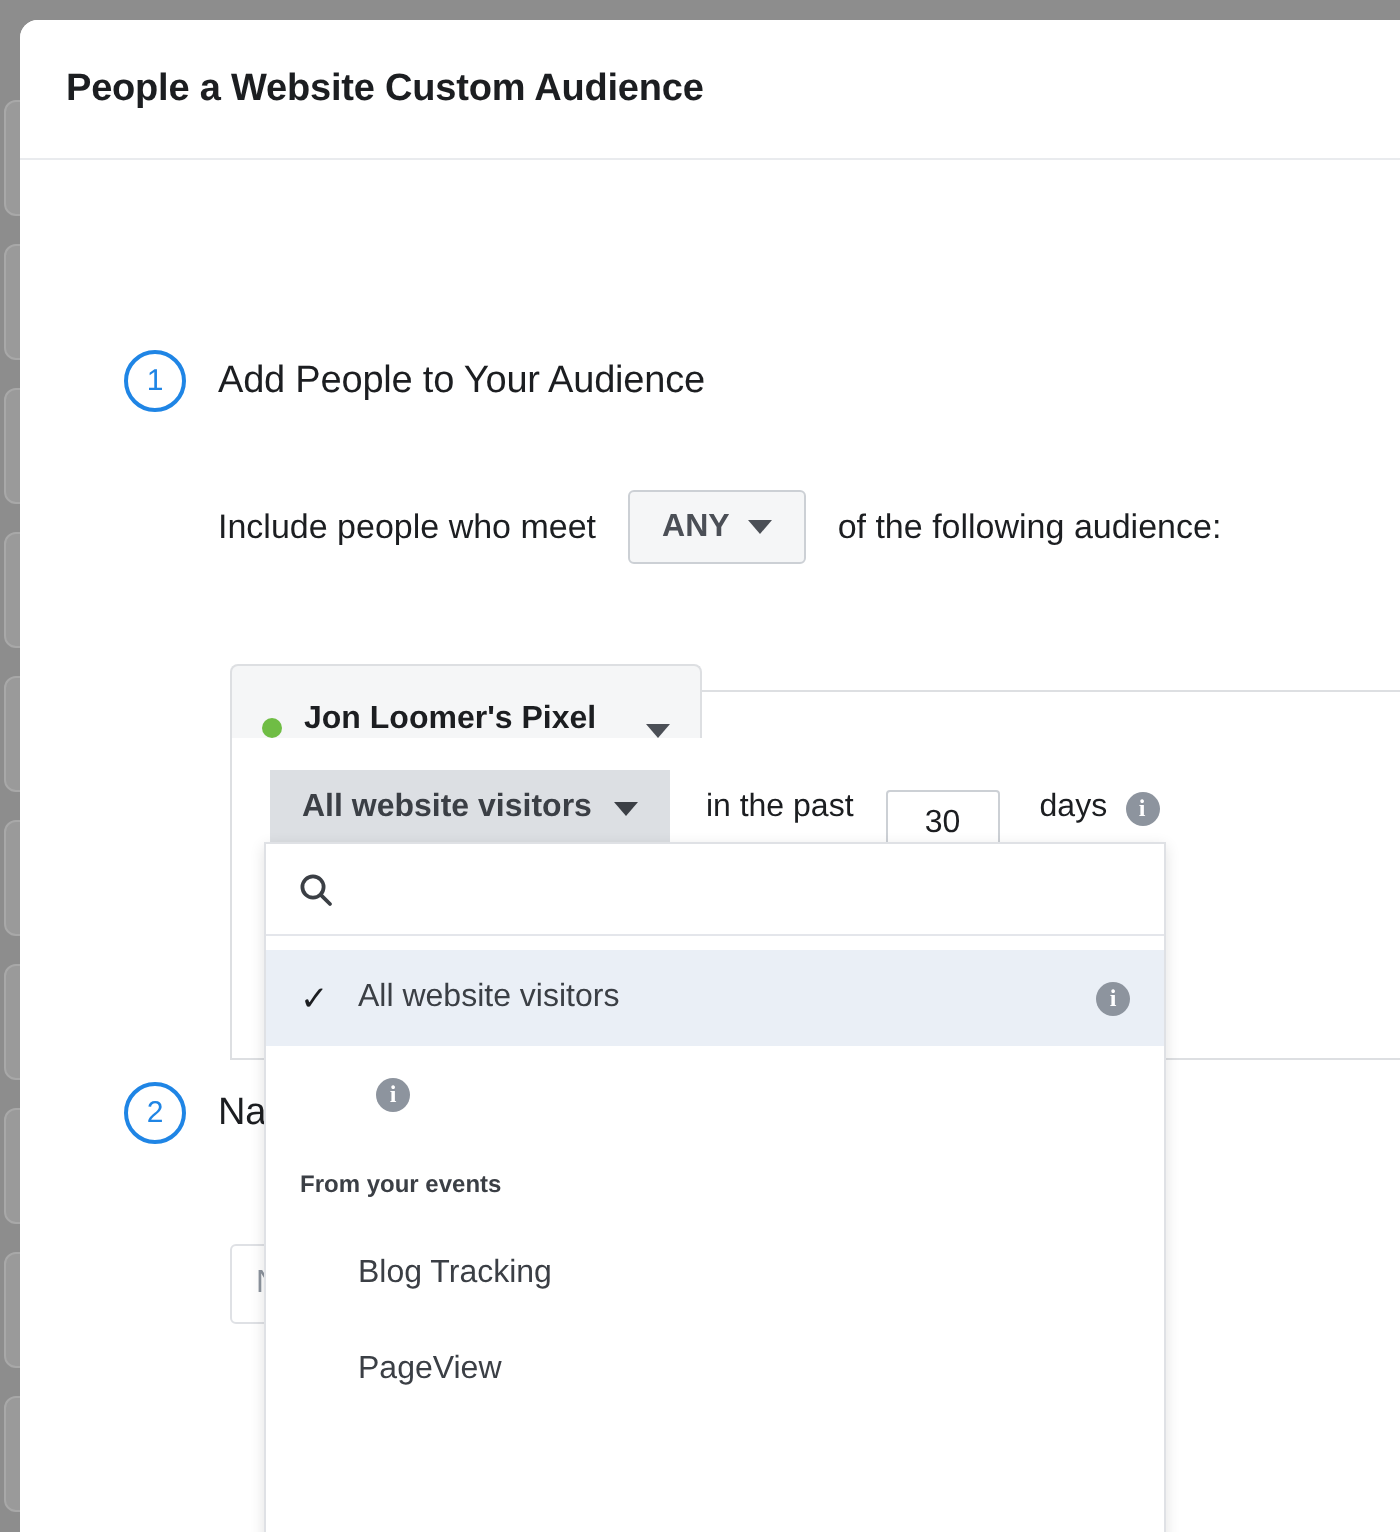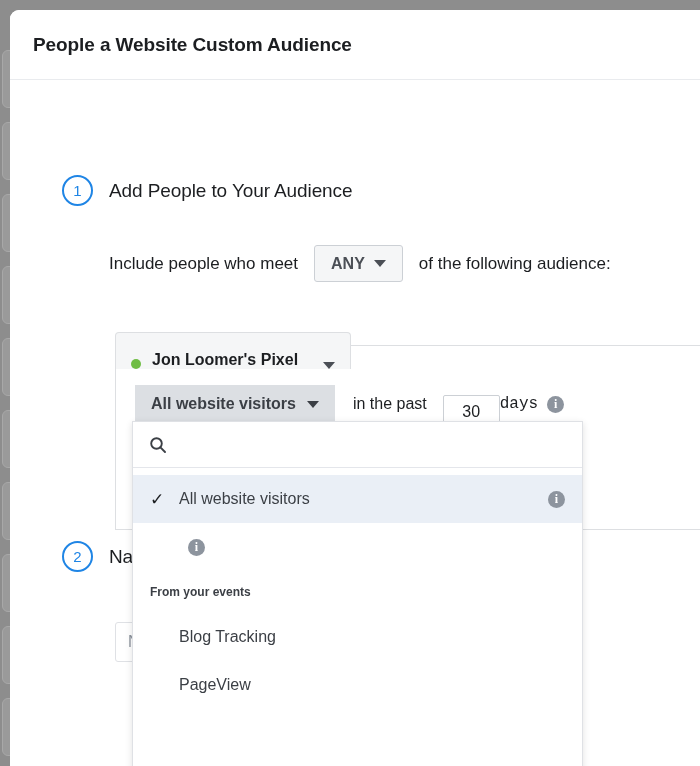--- a/index.html
+++ b/index.html
@@ -221,24 +221,23 @@
     border-radius: 2px;
     background: #ffffff;
     font-family: "Liberation Sans", sans-serif;
     font-size: 16px;
     color: #1c1e21;
     text-align: center;
     padding: 0;
     margin-top: 16px;
   }
   .days-label {
-    margin-left: 0;
-    font-size: 16px;
-    color: #1c1e21;
-    font-family: Liberation Mono, monospace;
+    margin-left: 20px;
+    font-size: 16px;
+    color: #1c1e21;
   }
   .info-icon {
     margin-left: 9px;
     width: 17px; height: 17px;
     border-radius: 50%;
     background: #8d949e;
     color: #ffffff;
     font-size: 12px;
     font-weight: bold;
     font-family: "Liberation Serif", serif;

